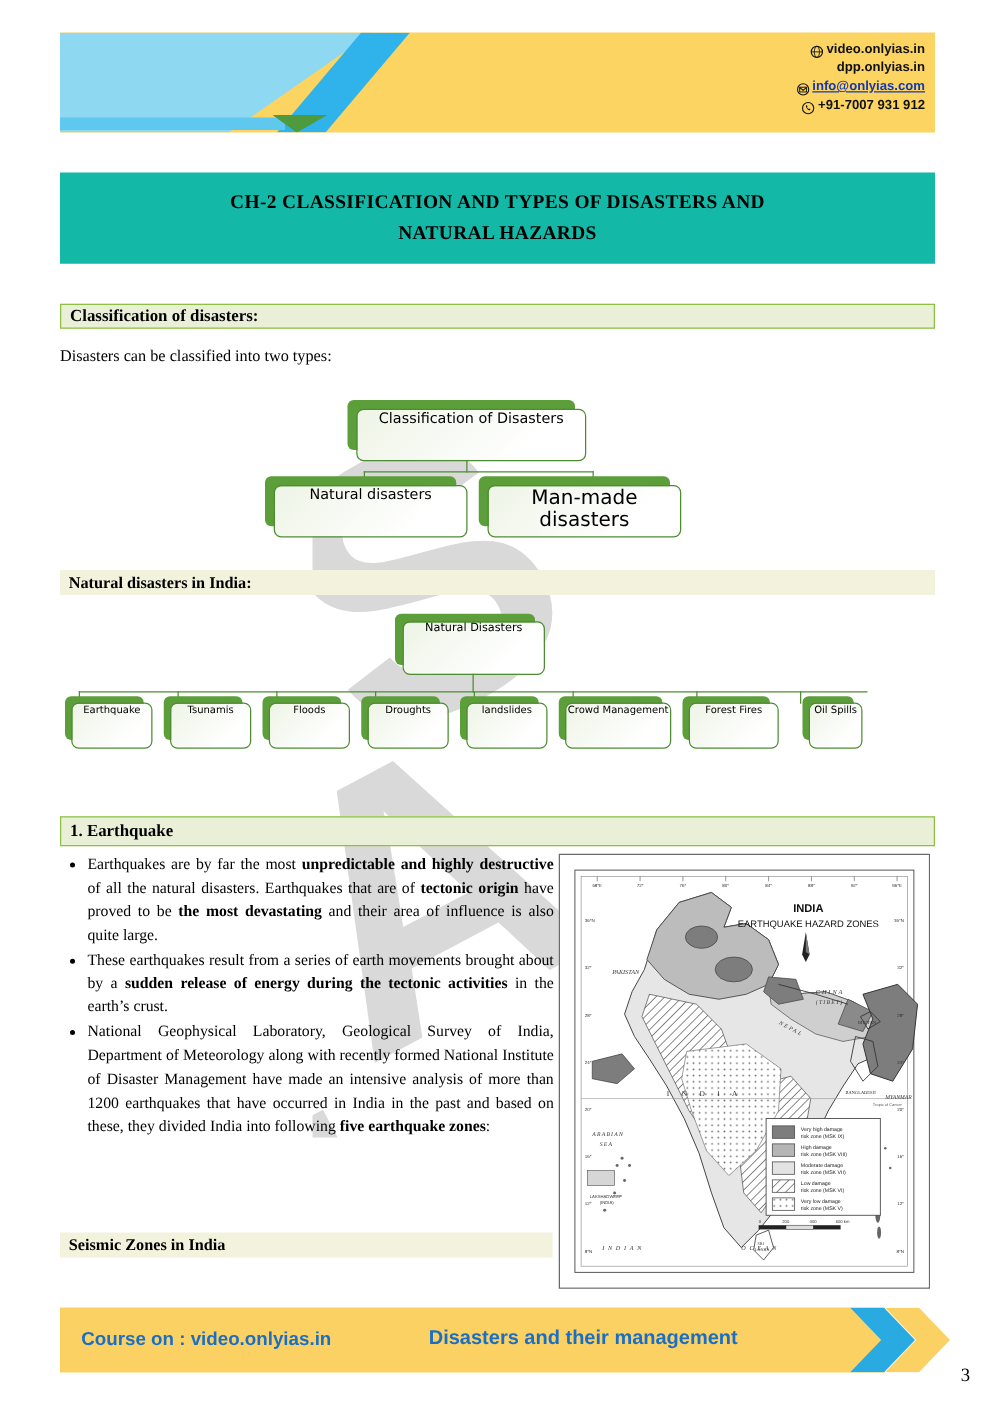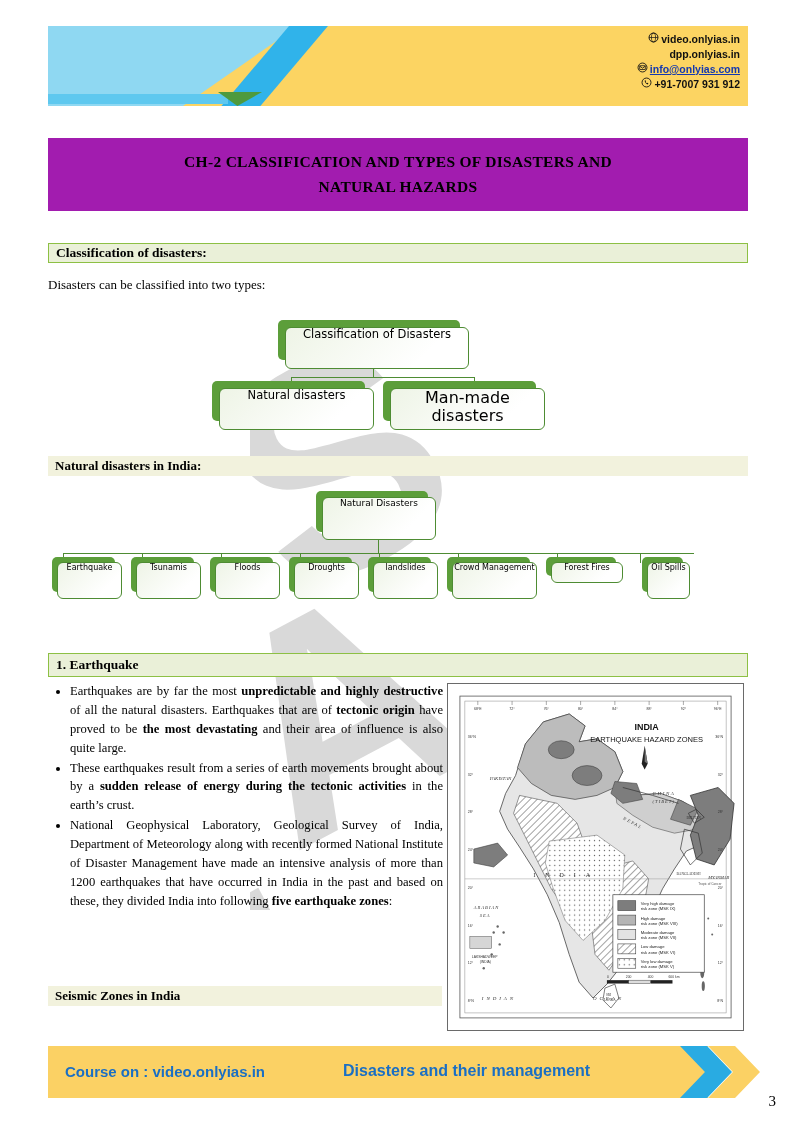--- a/index.html
+++ b/index.html
@@ -34,27 +34,27 @@
   .logo-text{font-family:"Liberation Sans",sans-serif;line-height:1;}
   .logo-only{font-size:20px;font-weight:bold;color:#111;letter-spacing:-0.5px;}
   .logo-ias{font-size:20px;font-weight:bold;color:#f08a1c;}
   .logo-sub{font-size:9px;font-weight:bold;color:#111;text-align:right;margin-top:1px;}
   .brand{position:absolute;left:0;right:0;top:26px;text-align:center;
          font-family:"Liberation Sans",sans-serif;font-size:22px;font-weight:bold;
          color:#1a6fc4;letter-spacing:0.5px;}
   .contact{position:absolute;right:8px;top:6px;text-align:right;
            font-family:"Liberation Sans",sans-serif;font-size:10.5px;font-weight:bold;
            line-height:1.42;color:#111;}
-  .contact .row{display:flex;justify-content:flex-end;align-items:flex-start;gap:2px;white-space:nowrap;}
+  .contact .row{display:flex;justify-content:flex-end;align-items:flex-end;gap:2px;white-space:nowrap;}
   .contact .mail{color:#1338b0;text-decoration:underline;}
   .ico{display:inline-block;width:11px;height:11px;}
 
   
   .title-banner{position:absolute;left:48px;top:138px;width:700px;height:73px;
-     background:#a21caf;z-index:2;display:flex;align-items:center;justify-content:center;}
+     background:#14b8a6;z-index:2;display:flex;align-items:center;justify-content:center;}
   .title-banner h1{margin:0;font-size:15.5px;font-weight:bold;text-align:center;
      line-height:1.55;letter-spacing:0.3px;color:#000;font-family:"Liberation Serif",serif;}
 
   
   .sec-bar{position:absolute;z-index:2;background:#eaf0d8;border:1.6px solid #8dc044;
      display:flex;align-items:center;padding-left:7px;box-sizing:border-box;
      font-weight:bold;font-size:13.5px;}
   .sec-plain{position:absolute;z-index:2;background:#f2f2dd;border:none;
      display:flex;align-items:center;padding-left:7px;box-sizing:border-box;
      font-weight:bold;font-size:13px;}
@@ -244,21 +244,21 @@
     <div class="face" style="font-size:8px;">
         <span>landslides</span>
       </div>
   </div>
   <div class="node" style="left:452px;top:562px;width:83px;height:35px;">
     <div class="shadow" style="left:-5px;top:-5px;"></div>
     <div class="face" style="font-size:8px;">
         <span>Crowd Management</span>
       </div>
   </div>
-  <div class="node" style="left:551px;top:562px;width:70px;height:19px;">
+  <div class="node" style="left:551px;top:562px;width:70px;height:35px;">
     <div class="shadow" style="left:-5px;top:-5px;"></div>
     <div class="face" style="font-size:8px;">
         <span>Forest Fires</span>
       </div>
   </div>
   <div class="node" style="left:635px;top:562px;width:41px;height:35px;margin-left:12px;">
     <div class="shadow" style="left:-5px;top:-5px;"></div>
     <div class="face" style="font-size:8px;">
         <span>Oil Spills</span>
       </div>

